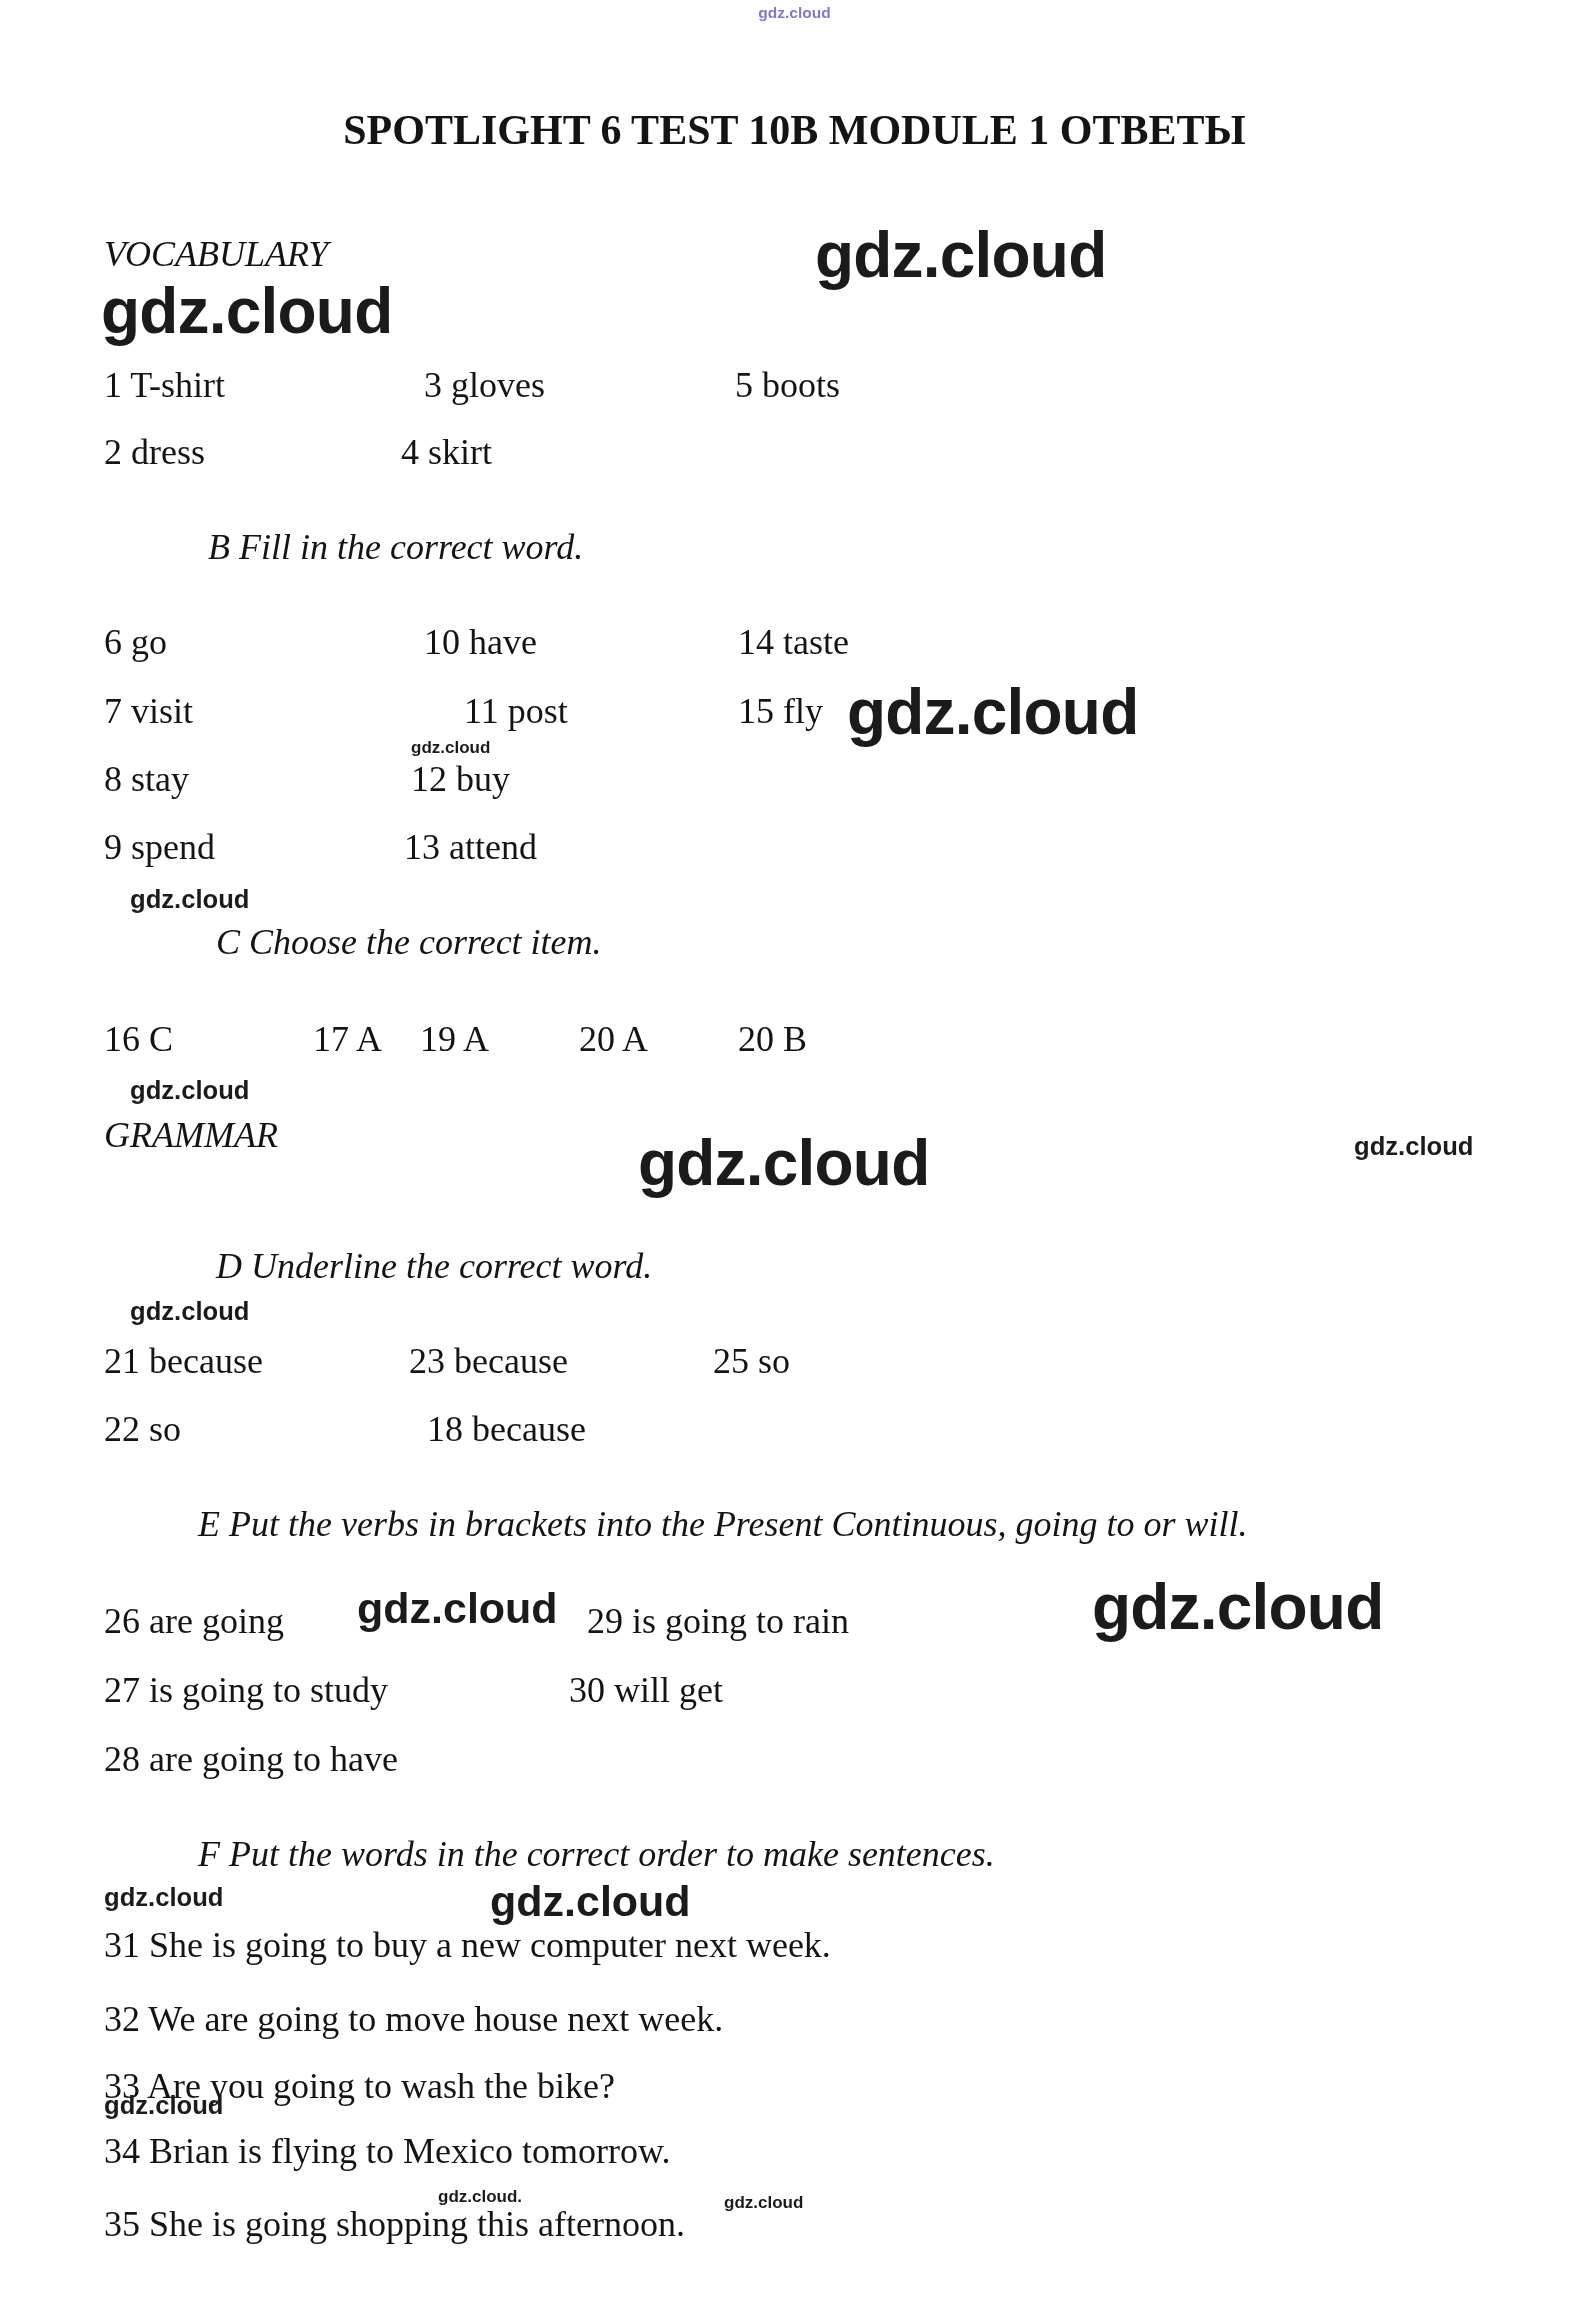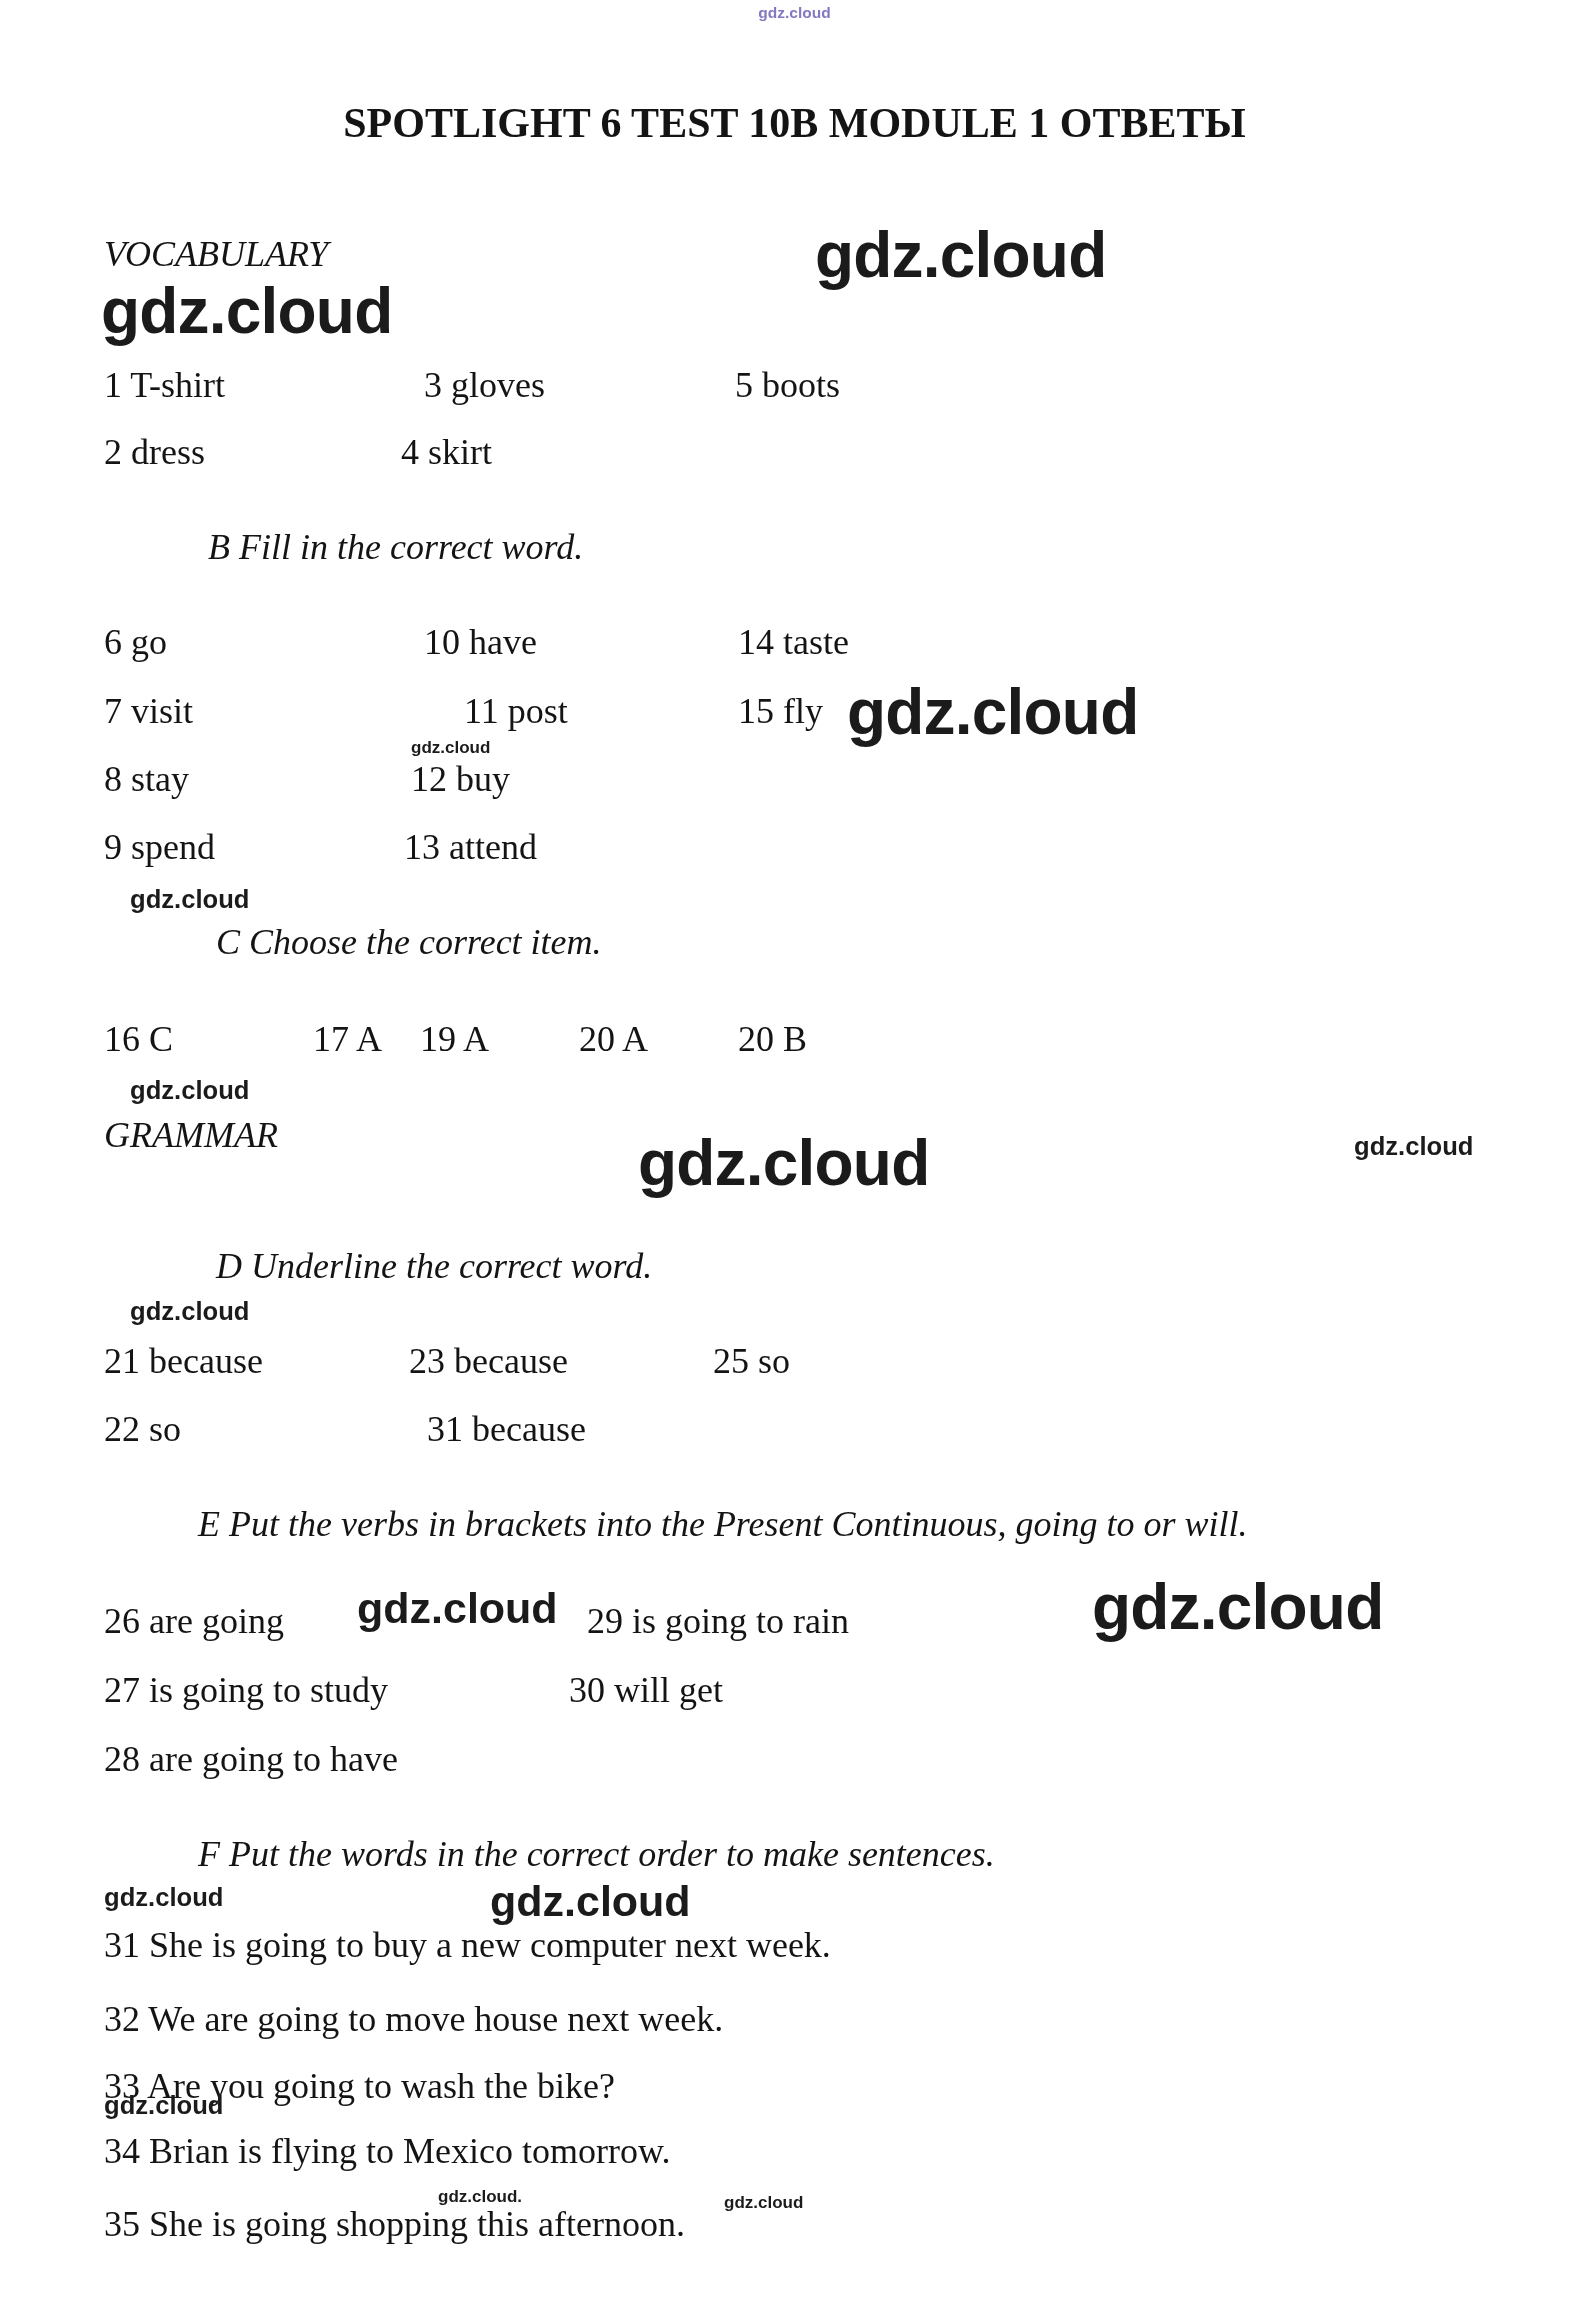--- a/index.html
+++ b/index.html
@@ -8,21 +8,21 @@
     background:#ffffff;
     position:relative;
     font-family:"Liberation Serif",serif;
     color:#141414;
   }
   .page{position:absolute;inset:0;overflow:hidden;background:#ffffff;}
   .t{position:absolute;white-space:nowrap;font-size:36px;line-height:1.2;}
   .it{font-style:italic;}
   .title{
     position:absolute;left:0;right:0;top:95px;
-    text-align:center;font-size:42px;font-weight:700;margin:4px;
+    text-align:center;font-size:42px;font-weight:700;margin:11px;
     font-family:"Liberation Serif",serif;
   }
   .wm{
     position:absolute;white-space:nowrap;
     font-family:"Liberation Sans",sans-serif;
     color:#1b1b1b;font-weight:600;line-height:1;
   }
   .wm-xl{font-size:64px;letter-spacing:-0.8px;}
   .wm-md{font-size:43px;}
   .wm-sm{font-size:25.6px;font-weight:700;}
@@ -82,21 +82,21 @@
   <span class="wm wm-xl" style="left:638px;top:1131px;">gdz.cloud</span>
   <span class="wm wm-sm" style="left:1354px;top:1134px;font-weight:600;">gdz.cloud</span>
 
   <span class="t it" style="left:216px;top:1245px;">D Underline the correct word.</span>
   <span class="wm wm-sm" style="left:130px;top:1299px;">gdz.cloud</span>
 
   <span class="t" style="left:104px;top:1340px;">21 because</span>
   <span class="t" style="left:409px;top:1340px;">23 because</span>
   <span class="t" style="left:713px;top:1340px;">25 so</span>
   <span class="t" style="left:104px;top:1408px;">22 so</span>
-  <span class="t" style="left:427px;top:1408px;">31 because</span>
+  <span class="t" style="left:427px;top:1408px;">18 because</span>
 
   <span class="t it" style="left:198px;top:1503px;">E Put the verbs in brackets into the Present Continuous, going to or will.</span>
 
   <span class="t" style="left:104px;top:1600px;">26 are going</span>
   <span class="wm wm-md" style="left:357px;top:1587px;">gdz.cloud</span>
   <span class="t" style="left:587px;top:1600px;">29 is going to rain</span>
   <span class="wm wm-xl" style="left:1092px;top:1575px;">gdz.cloud</span>
 
   <span class="t" style="left:104px;top:1669px;">27 is going to study</span>
   <span class="t" style="left:569px;top:1669px;">30 will get</span>

